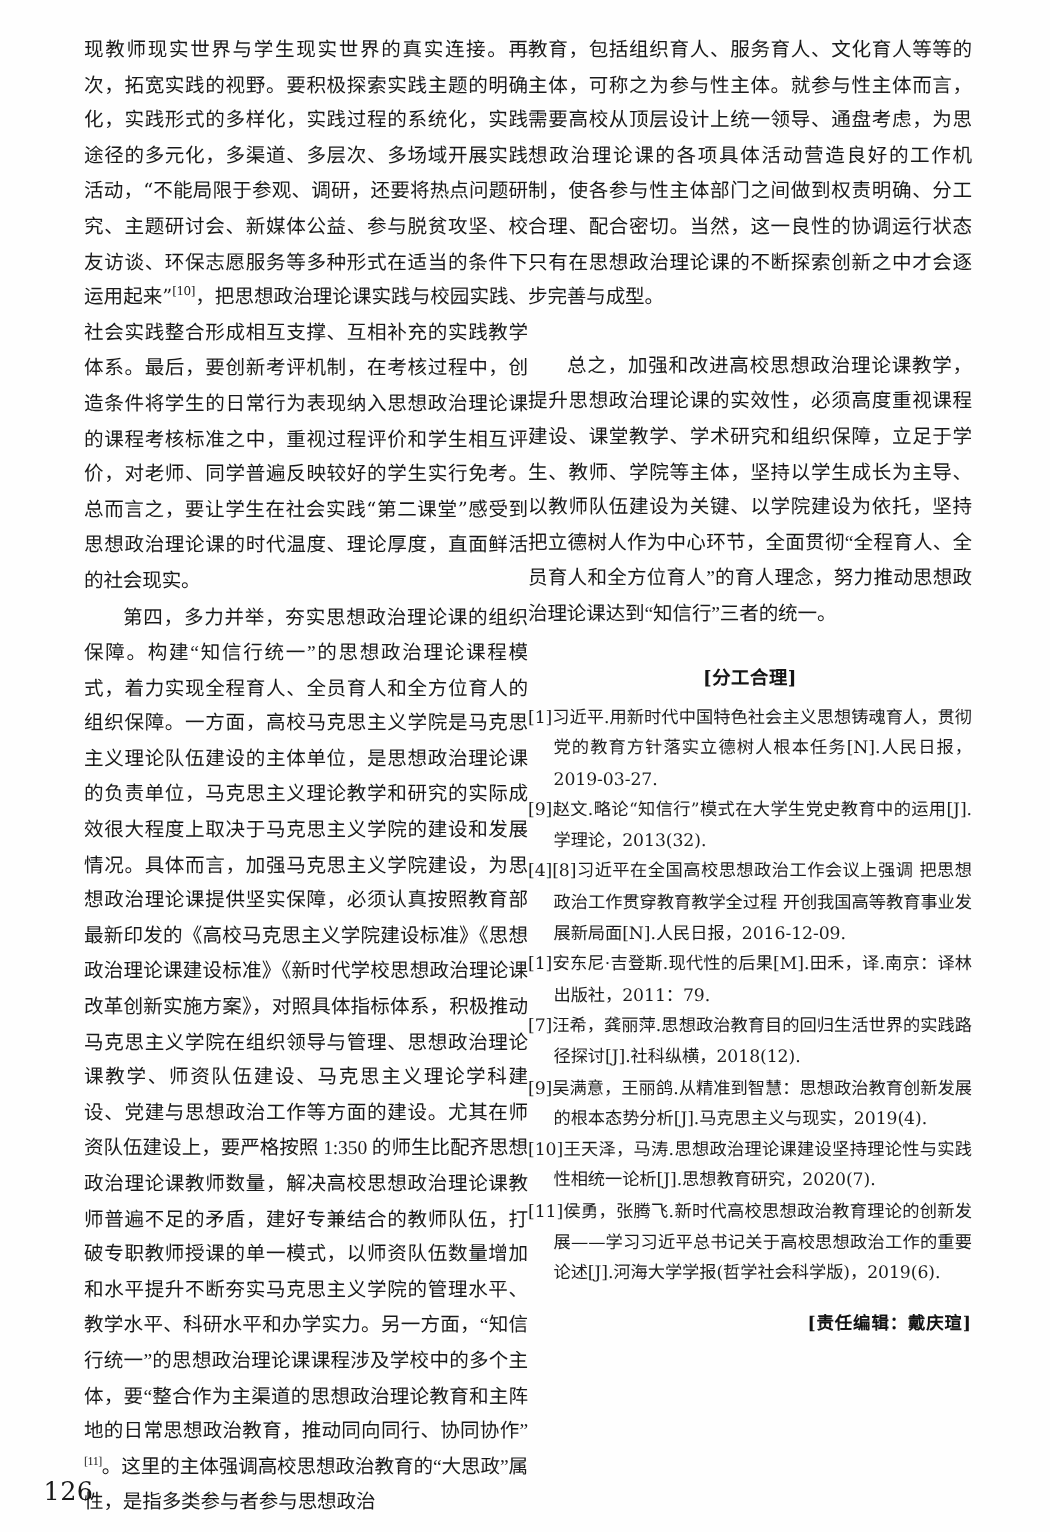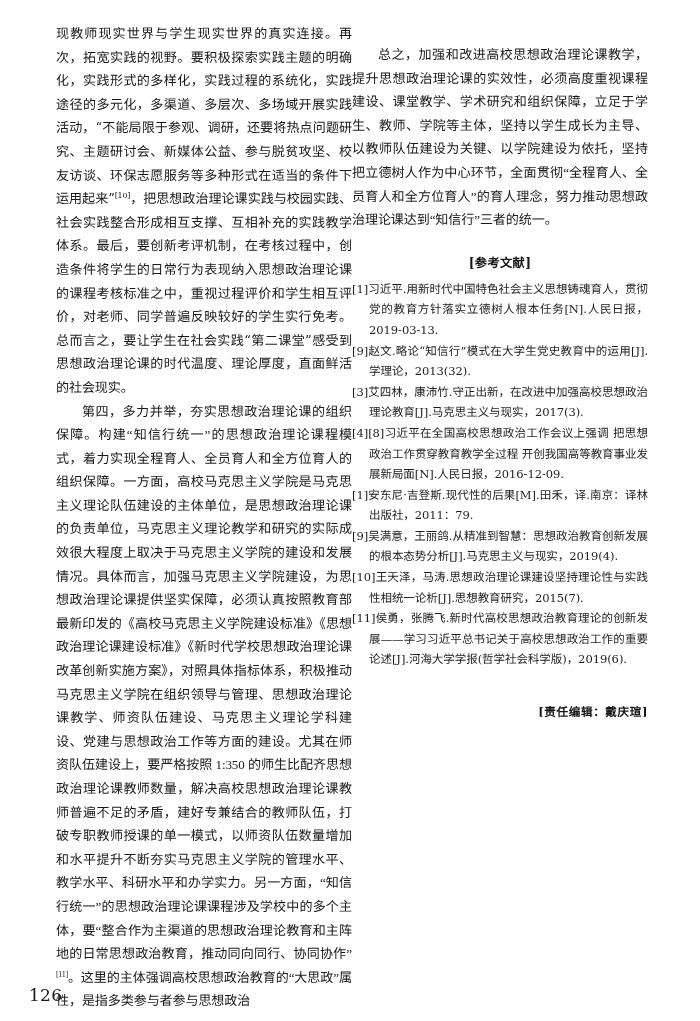--- a/index.html
+++ b/index.html
@@ -85,21 +85,21 @@
     text-align: justify;
     text-justify: inter-ideograph;
     padding-left: 17px;
     text-indent: -17px;
     margin-bottom: 0px;
     color: #1d1d1d;
     letter-spacing: -0.05px;
   }
 
   .editor-note {
-    margin-top: 33px;
+    margin-top: 14px;
     text-align: right;
     font-size: 11.6px;
     font-weight: bold;
     letter-spacing: 0.6px;
     color: #131313;
   }
 
   #page-number {
     position: absolute;
     left: 29px;
@@ -124,35 +124,36 @@
     <div class="column">
 
       <p class="body-par"><span>现教师现实世界与学生现实世界的真实连接。再次，拓宽实践的视野。要积极探索实践主题的明确化，实践形式的多样化，实践过程的系统化，实践途径的多元化，多渠道、多层次、多场域开展实践活动，“不能局限于参观、调研，还要将热点问题研究、主题研讨会、新媒体公益、参与脱贫攻坚、校友访谈、环保志愿服务等多种形式在适当的条件下运用起来”</span><sup class="refmark">[10]</sup><span>，把思想政治理论课实践与校园实践、社会实践整合形成相互支撑、互相补充的实践教学体系。最后，要创新考评机制，在考核过程中，创造条件将学生的日常行为表现纳入思想政治理论课的课程考核标准之中，重视过程评价和学生相互评价，对老师、同学普遍反映较好的学生实行免考。总而言之，要让学生在社会实践“第二课堂”感受到思想政治理论课的时代温度、理论厚度，直面鲜活的社会现实。</span></p>
 
       <p class="body-par indent2"><span>第四，多力并举，夯实思想政治理论课的组织保障。构建“知信行统一”的思想政治理论课程模式，着力实现全程育人、全员育人和全方位育人的组织保障。一方面，高校马克思主义学院是马克思主义理论队伍建设的主体单位，是思想政治理论课的负责单位，马克思主义理论教学和研究的实际成效很大程度上取决于马克思主义学院的建设和发展情况。具体而言，加强马克思主义学院建设，为思想政治理论课提供坚实保障，必须认真按照教育部最新印发的《高校马克思主义学院建设标准》《思想政治理论课建设标准》《新时代学校思想政治理论课改革创新实施方案》，对照具体指标体系，积极推动马克思主义学院在组织领导与管理、思想政治理论课教学、师资队伍建设、马克思主义理论学科建设、党建与思想政治工作等方面的建设。尤其在师资队伍建设上，要严格按照 1:350 的师生比配齐思想政治理论课教师数量，解决高校思想政治理论课教师普遍不足的矛盾，建好专兼结合的教师队伍，打破专职教师授课的单一模式，以师资队伍数量增加和水平提升不断夯实马克思主义学院的管理水平、教学水平、科研水平和办学实力。另一方面，“知信行统一”的思想政治理论课课程涉及学校中的多个主体，要“整合作为主渠道的思想政治理论教育和主阵地的日常思想政治教育，推动同向同行、协同协作”</span><sup class="refmark">[11]</sup><span>。这里的主体强调高校思想政治教育的“大思政”属性，是指多类参与者参与思想政治</span></p>
 
     </div>
 
     <div class="column">
 
+      <p class="body-par">教育，包括组织育人、服务育人、文化育人等等的主体，可称之为参与性主体。就参与性主体而言，需要高校从顶层设计上统一领导、通盘考虑，为思想政治理论课的各项具体活动营造良好的工作机制，使各参与性主体部门之间做到权责明确、分工合理、配合密切。当然，这一良性的协调运行状态只有在思想政治理论课的不断探索创新之中才会逐步完善与成型。</p>
 
       <div class="spacer-gap"></div>
 
       <p class="body-par indent2">总之，加强和改进高校思想政治理论课教学，提升思想政治理论课的实效性，必须高度重视课程建设、课堂教学、学术研究和组织保障，立足于学生、教师、学院等主体，坚持以学生成长为主导、以教师队伍建设为关键、以学院建设为依托，坚持把立德树人作为中心环节，全面贯彻“全程育人、全员育人和全方位育人”的育人理念，努力推动思想政治理论课达到“知信行”三者的统一。</p>
 
       <div class="refs-block">
-        <div class="refs-title">[参考文献]</div>
+        <div class="refs-title">[分工合理]</div>
 
-        <div class="ref-item">[1]习近平.用新时代中国特色社会主义思想铸魂育人，贯彻党的教育方针落实立德树人根本任务[N].人民日报，2019-03-13.</div>
+        <div class="ref-item">[1]习近平.用新时代中国特色社会主义思想铸魂育人，贯彻党的教育方针落实立德树人根本任务[N].人民日报，2019-03-27.</div>
         <div class="ref-item">[9]赵文.略论“知信行”模式在大学生党史教育中的运用[J].学理论，2013(32).</div>
-        <div class="ref-item">[3]艾四林，康沛竹.守正出新，在改进中加强高校思想政治理论教育[J].马克思主义与现实，2017(3).</div>
         <div class="ref-item">[4][8]习近平在全国高校思想政治工作会议上强调 把思想政治工作贯穿教育教学全过程 开创我国高等教育事业发展新局面[N].人民日报，2016-12-09.</div>
         <div class="ref-item">[1]安东尼·吉登斯.现代性的后果[M].田禾，译.南京：译林出版社，2011：79.</div>
+        <div class="ref-item">[7]汪希，龚丽萍.思想政治教育目的回归生活世界的实践路径探讨[J].社科纵横，2018(12).</div>
         <div class="ref-item">[9]吴满意，王丽鸽.从精准到智慧：思想政治教育创新发展的根本态势分析[J].马克思主义与现实，2019(4).</div>
-        <div class="ref-item">[10]王天泽，马涛.思想政治理论课建设坚持理论性与实践性相统一论析[J].思想教育研究，2015(7).</div>
+        <div class="ref-item">[10]王天泽，马涛.思想政治理论课建设坚持理论性与实践性相统一论析[J].思想教育研究，2020(7).</div>
         <div class="ref-item">[11]侯勇，张腾飞.新时代高校思想政治教育理论的创新发展——学习习近平总书记关于高校思想政治工作的重要论述[J].河海大学学报(哲学社会科学版)，2019(6).</div>
       </div>
 
       <div class="editor-note">[责任编辑：戴庆瑄]</div>
 
     </div>
 
   </div>
 
   <div id="page-number">126</div>

